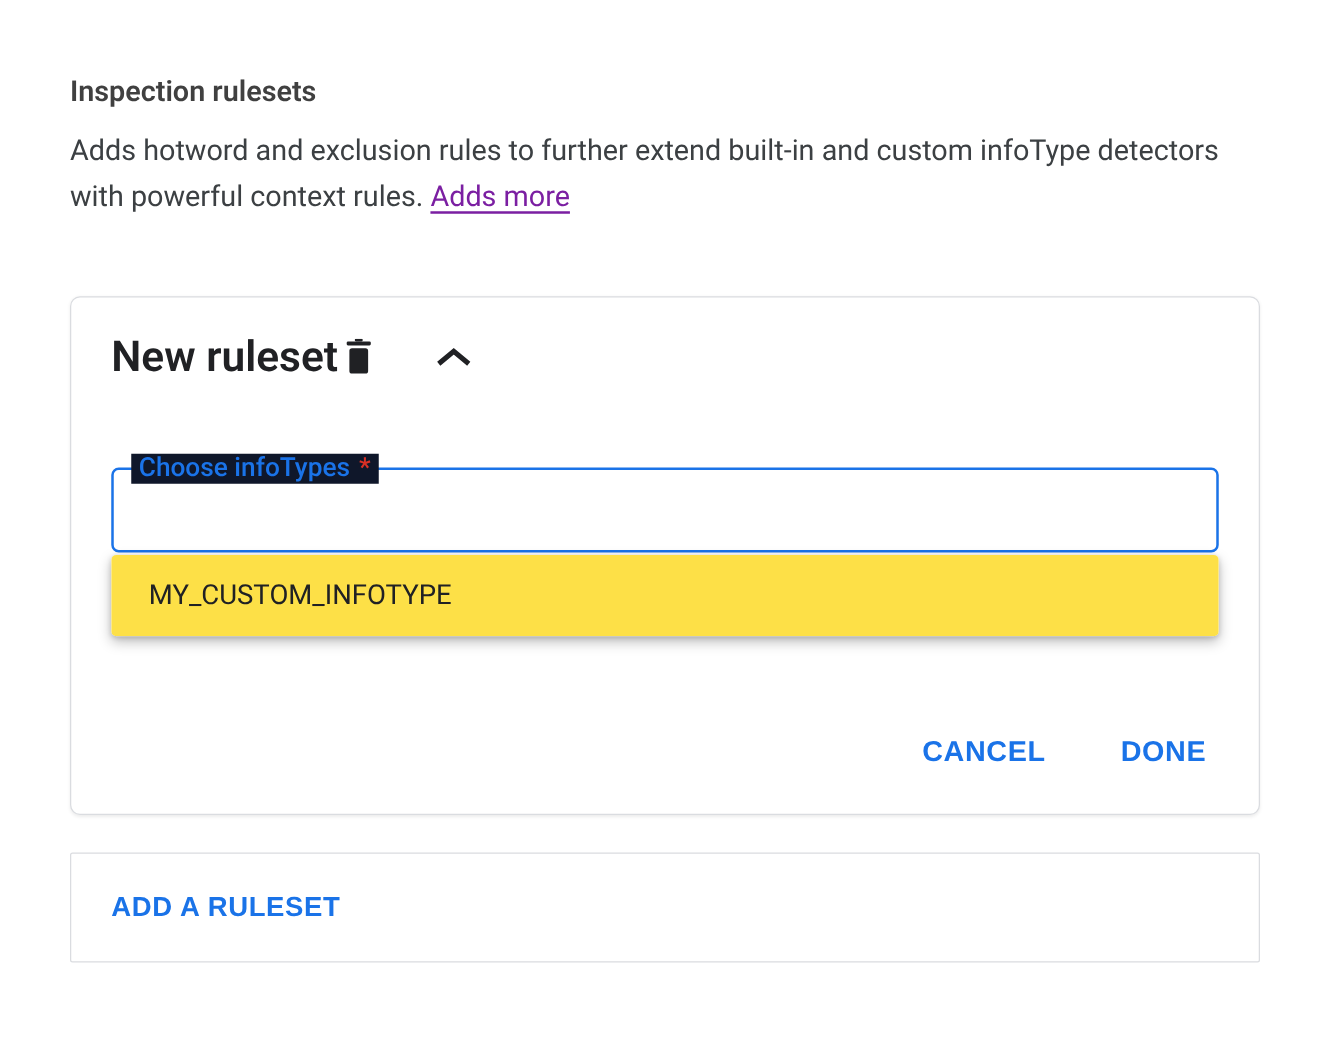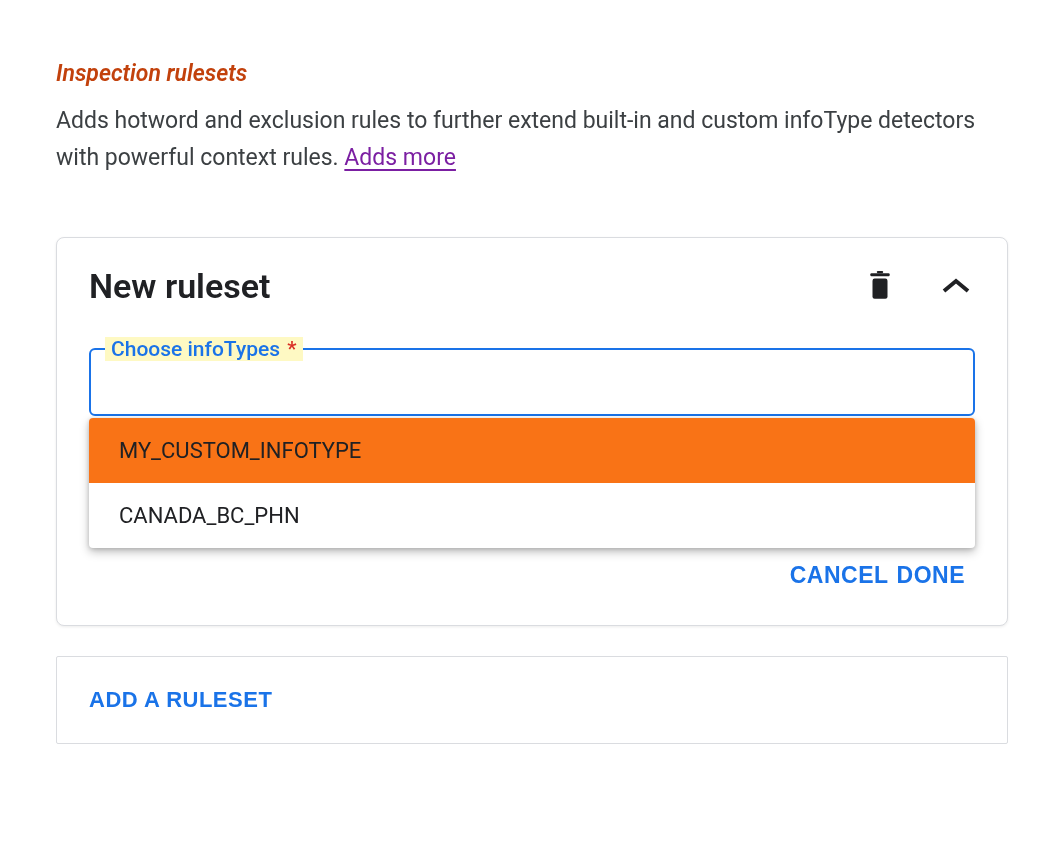--- a/index.html
+++ b/index.html
@@ -10,23 +10,22 @@
     body {
       font-family: 'Google Sans', Roboto, Arial, sans-serif;
       background: #fff;
       width: 1064px;
       height: 848px;
       padding: 60px 56px;
     }
     .section-title {
       font-size: 23px;
       font-weight: 600;
-      color: #c2410c;
+      color: #404040;
       margin-bottom: 16px;
-      font-style: italic;
     }
     .section-description {
       font-size: 23px;
       font-weight: 400;
       color: #3c4043;
       line-height: 1.6;
       margin-bottom: 60px;
     }
     .learn-more {
       color: #7b1fa2;
@@ -38,22 +37,22 @@
       border: 1px solid #dadce0;
       border-radius: 8px;
       background: #fff;
       padding: 28px 32px 30px 32px;
       box-shadow: 0 1px 3px rgba(0,0,0,0.08);
       margin-bottom: 30px;
     }
     .card-header {
       display: flex;
       align-items: center;
-      justify-content: space-between;
-      margin-bottom: 42px;
+      justify-content: flex-start;
+      margin-bottom: 68px;
     }
     .card-title {
       font-size: 34px;
       font-weight: 600;
       color: #202124;
     }
     .card-header-actions {
       display: flex;
       align-items: center;
       gap: 40px;
@@ -78,21 +77,21 @@
       position: relative;
       border: 2px solid #1a73e8;
       border-radius: 6px;
       height: 68px;
       width: 100%;
     }
     .field-label {
       position: absolute;
       top: -13px;
       left: 14px;
-      background: #fef9c3;
+      background: #0f172a;
       padding: 0 6px;
       font-size: 21px;
       color: #1a73e8;
       font-weight: 500;
     }
     .field-label .req {
       color: #d93025;
       margin-left: 2px;
     }
     .dropdown {
@@ -105,25 +104,26 @@
       box-shadow: 0 4px 10px rgba(0,0,0,0.25), 0 1px 4px rgba(0,0,0,0.15);
       overflow: hidden;
     }
     .dropdown-item {
       padding: 20px 30px;
       font-size: 22px;
       color: #202124;
       cursor: pointer;
     }
     .dropdown-item.highlight {
-      background: #f97316;
+      background: #fde047;
     }
     .card-actions {
       display: flex;
       justify-content: flex-end;
+      gap: 52px;
       padding-right: 6px;
       margin-top: 20px;
     }
     .text-btn {
       background: none;
       border: none;
       font-size: 23px;
       font-weight: 600;
       color: #1a73e8;
       letter-spacing: 0.5px;
@@ -179,21 +179,20 @@
 
   <div class="field-wrap">
     <div class="outlined-field">
       <div class="field-label">
         <span>Choose infoTypes</span>
         <span class="req">*</span>
       </div>
     </div>
     <div class="dropdown">
       <div class="dropdown-item highlight">MY_CUSTOM_INFOTYPE</div>
-      <div class="dropdown-item">CANADA_BC_PHN</div>
     </div>
   </div>
 
   <div class="card-actions">
     <button class="text-btn">CANCEL</button>
     <button class="text-btn">DONE</button>
   </div>
 </div>
 
 <button class="add-ruleset">ADD A RULESET</button>

